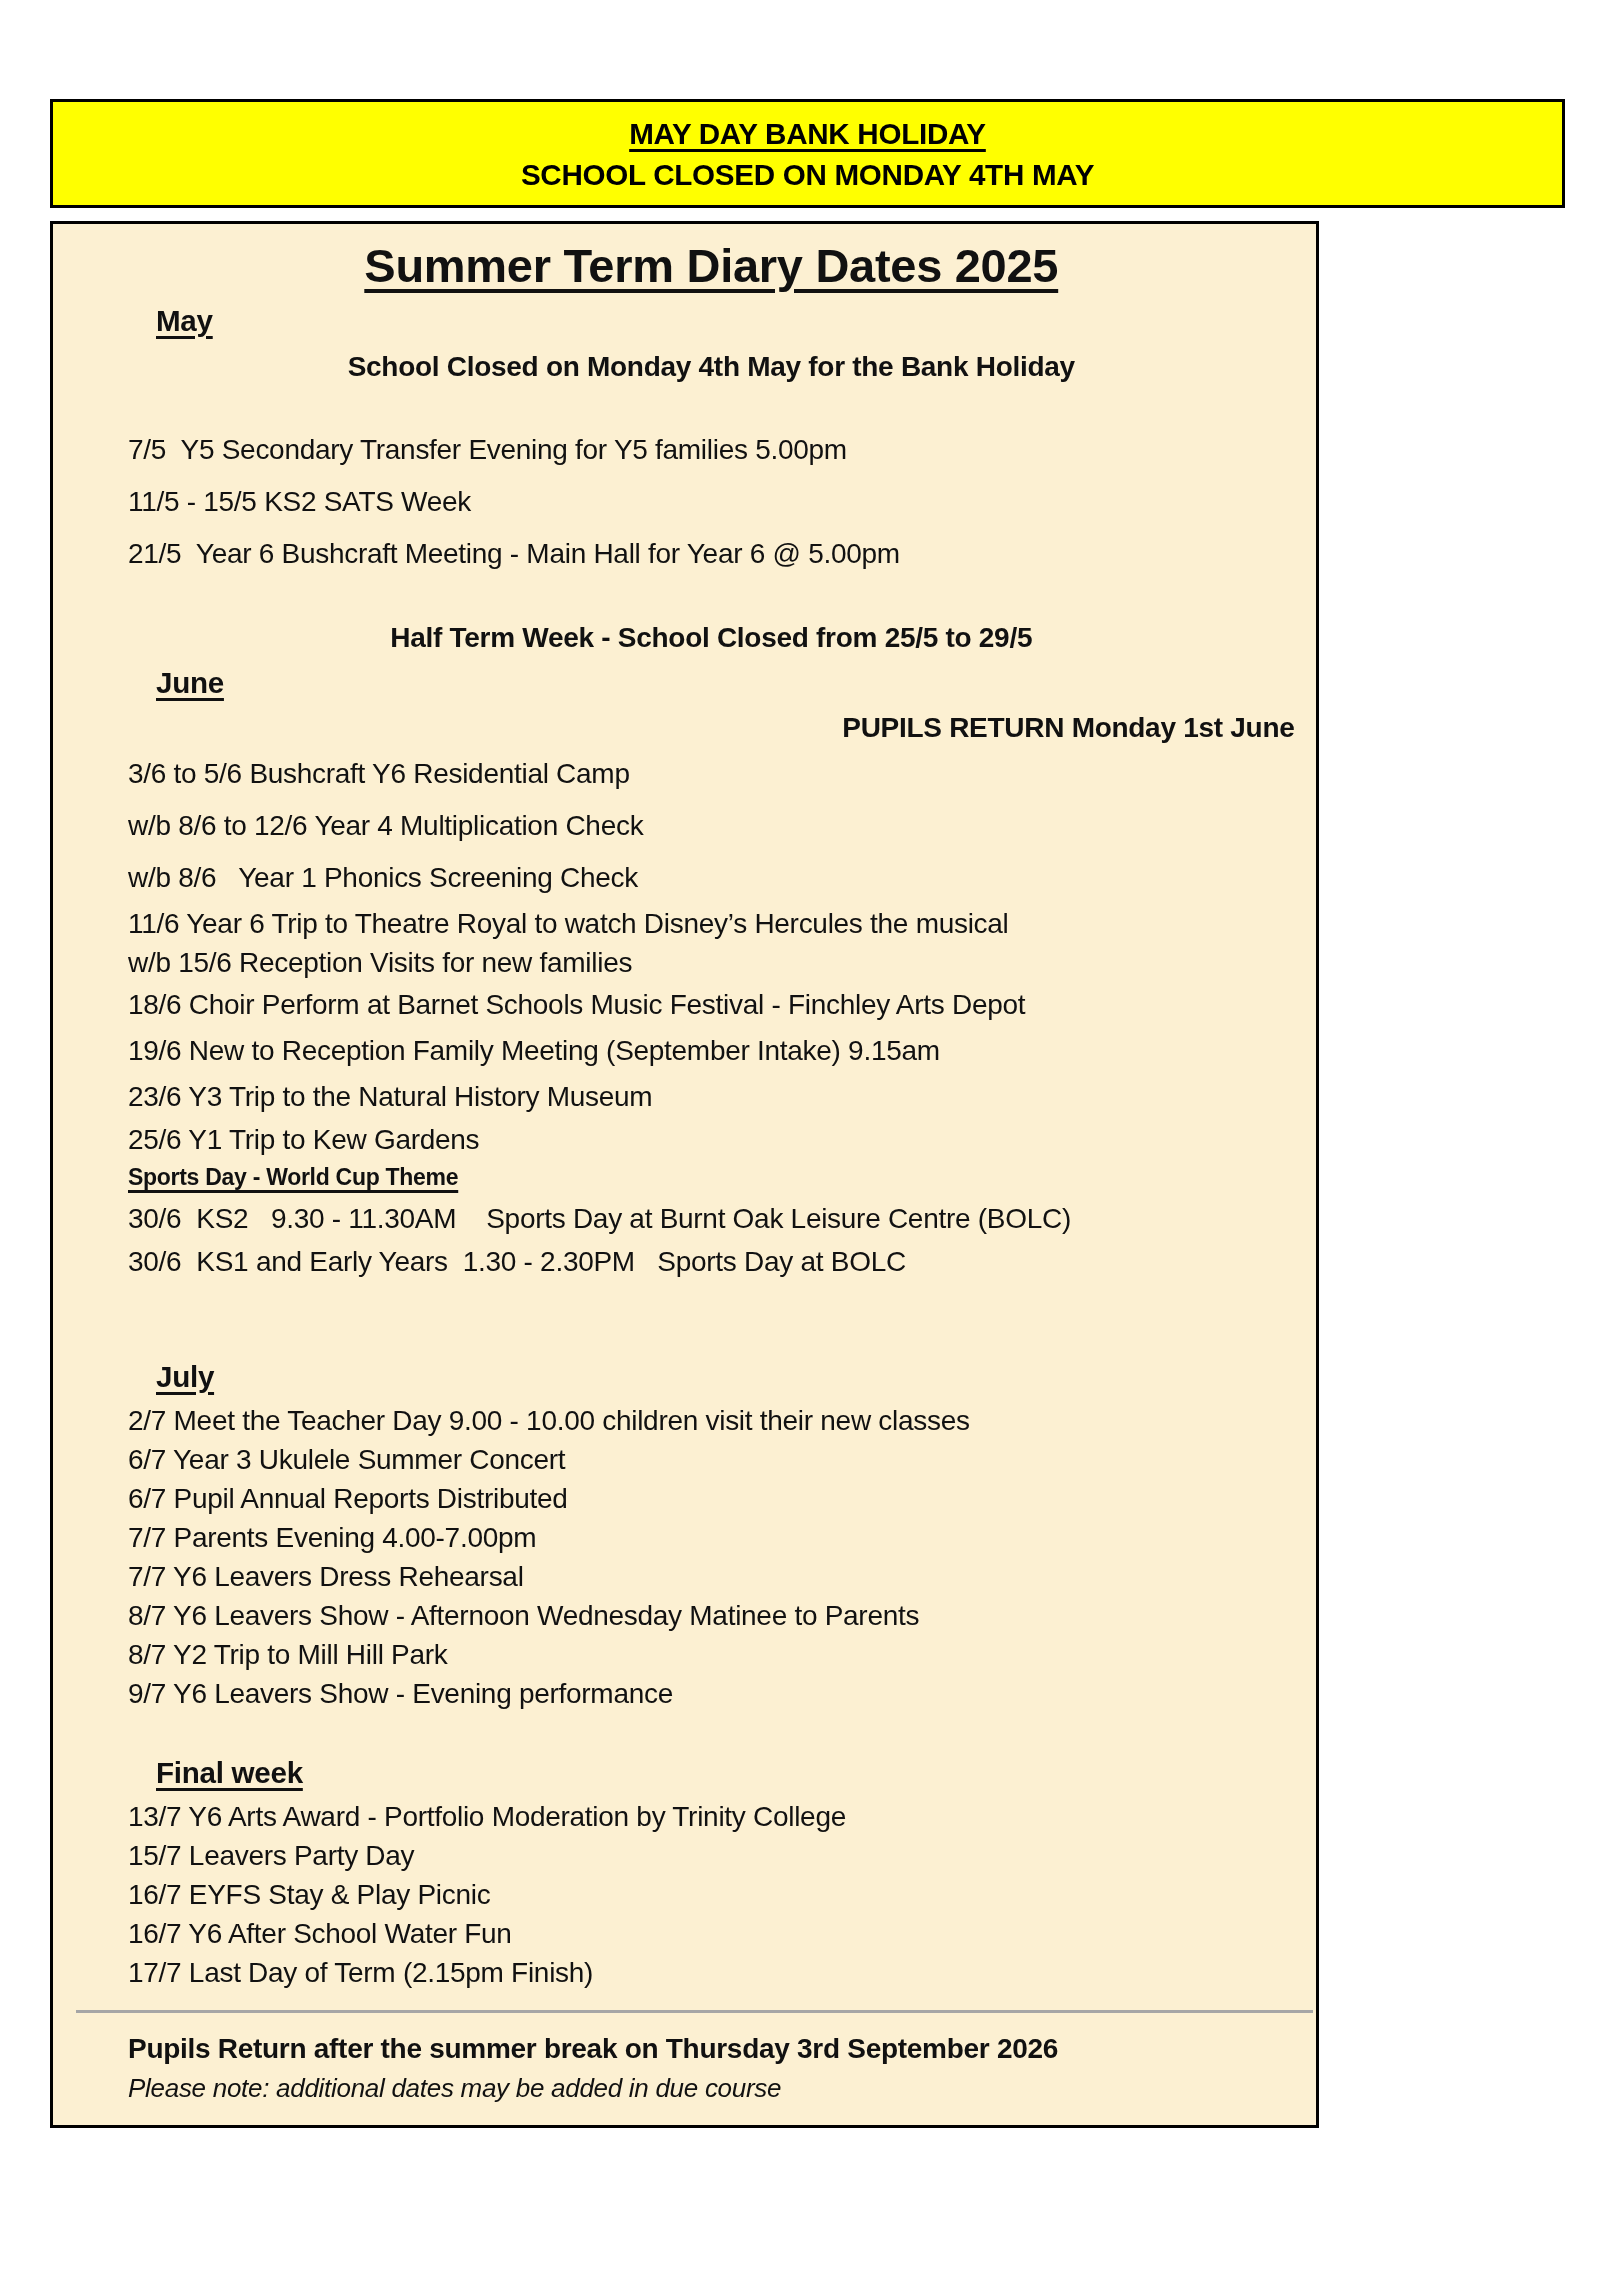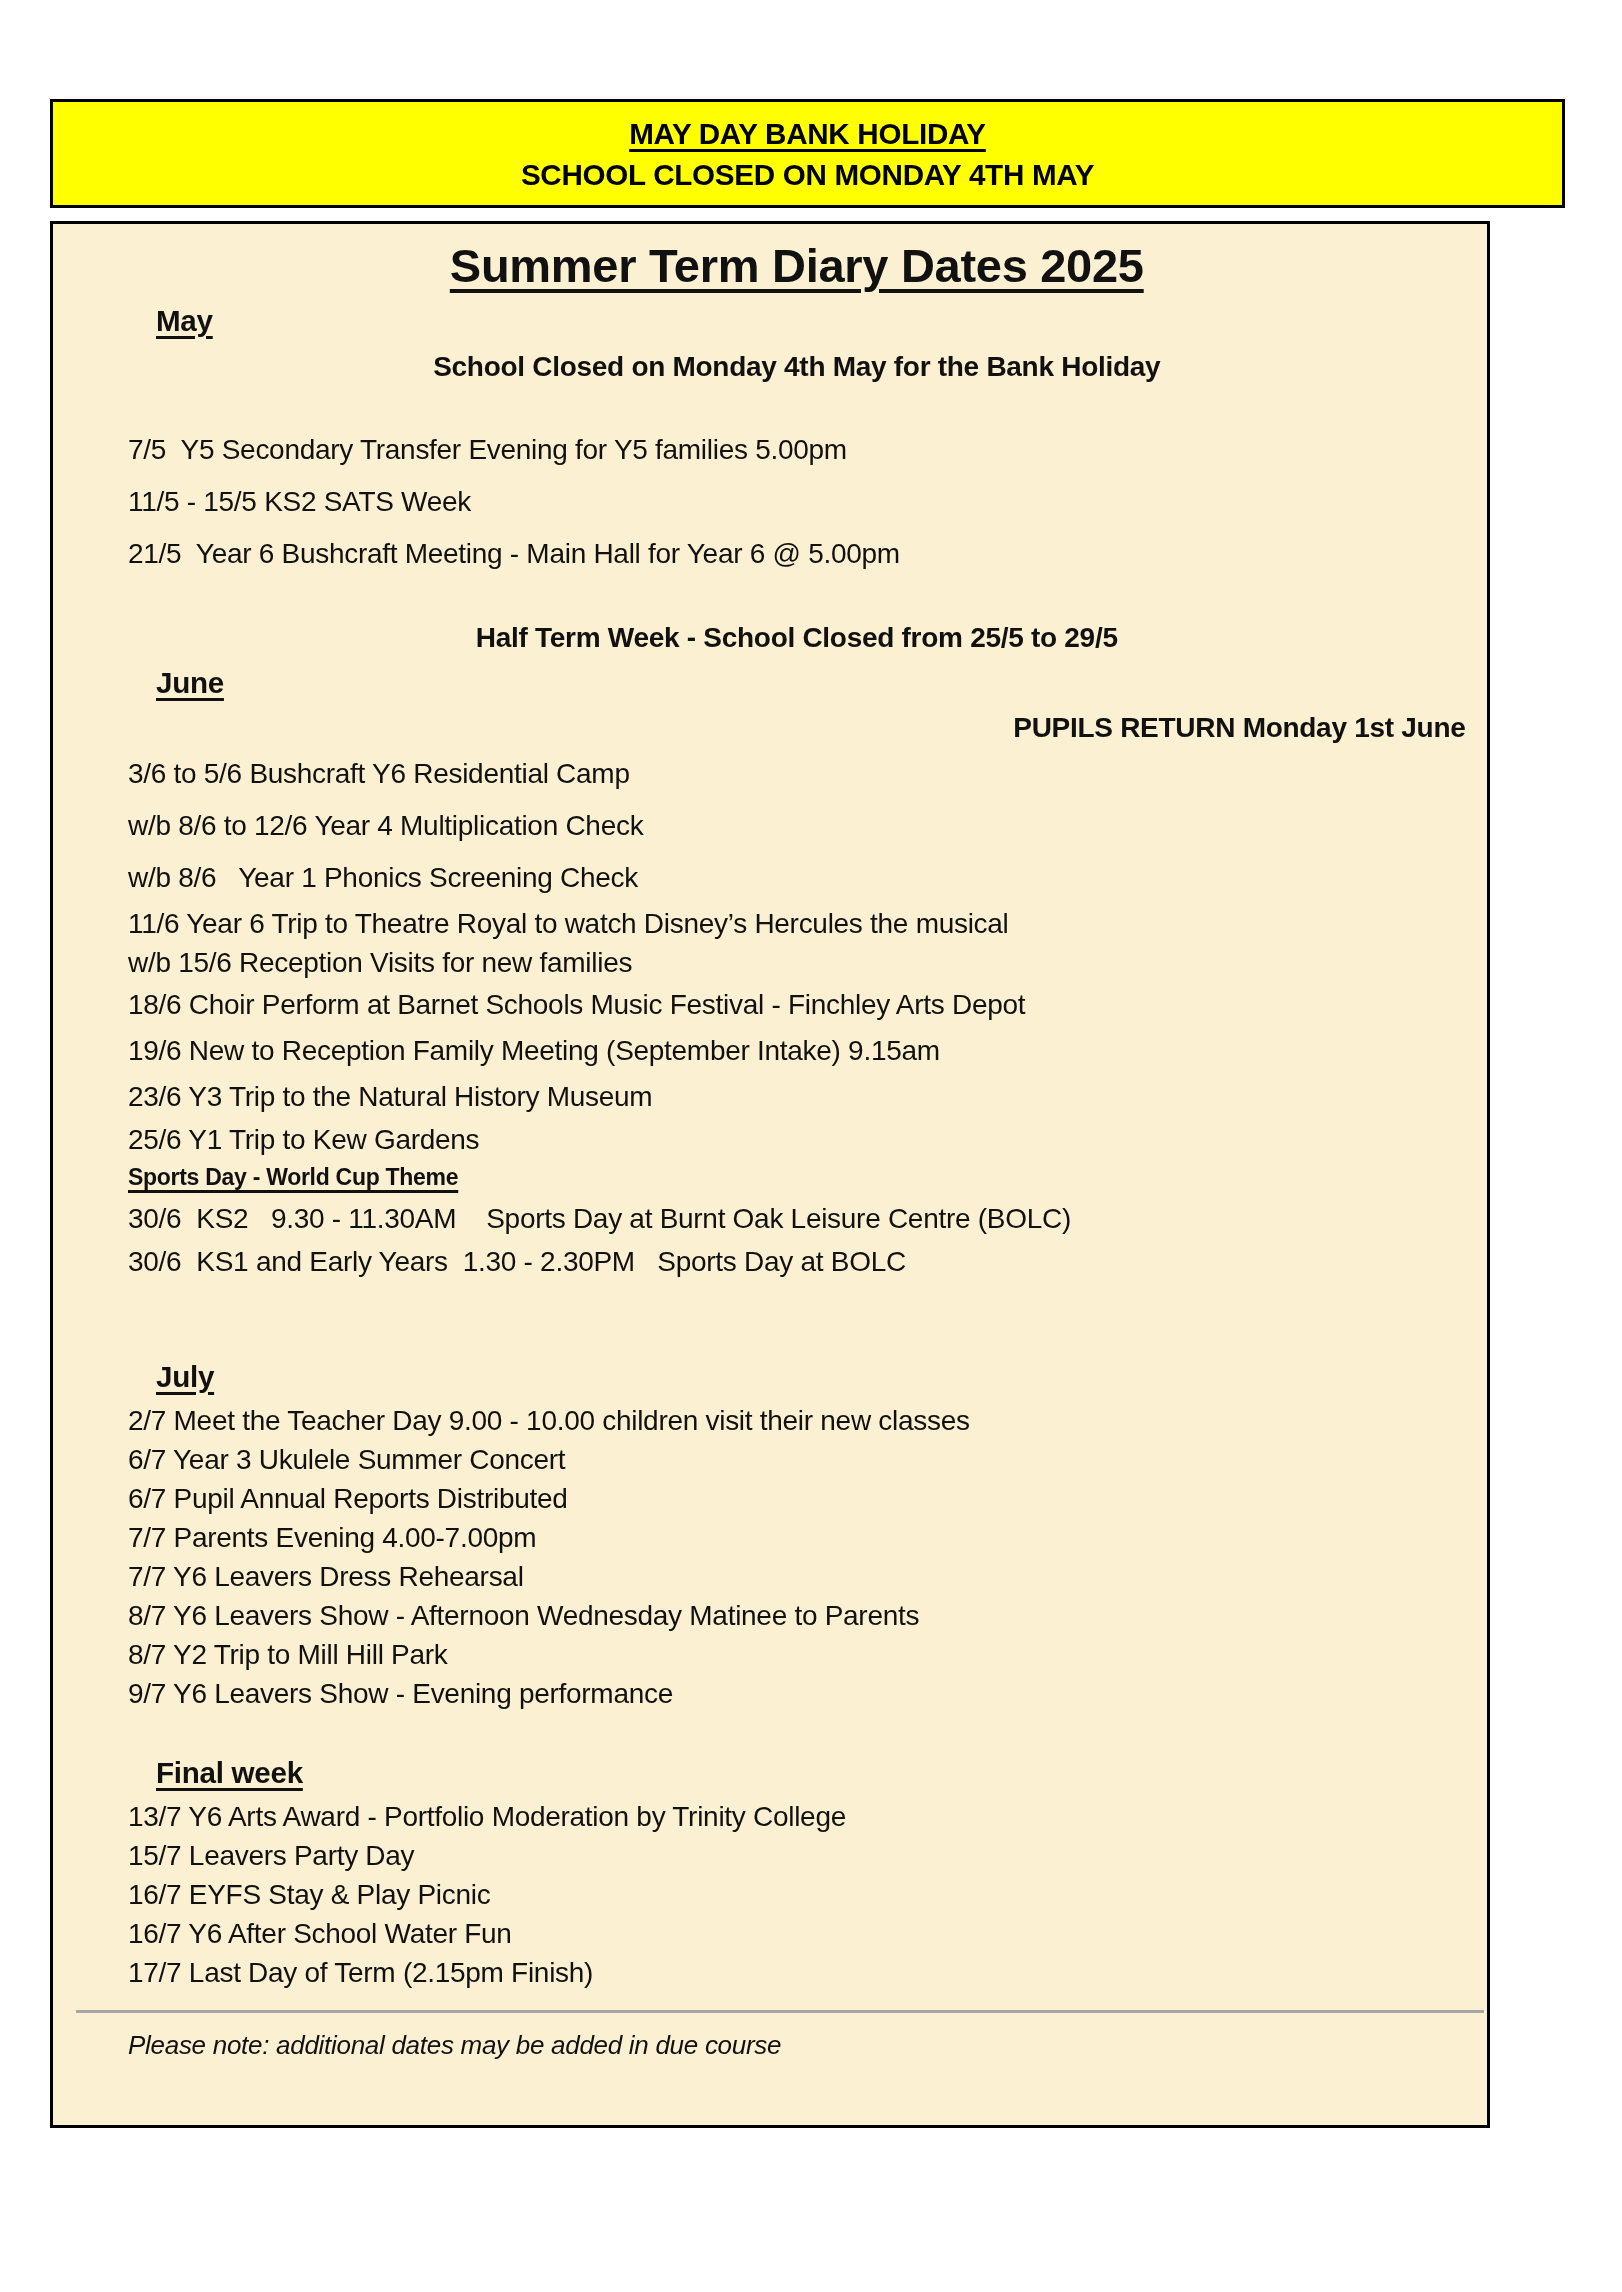--- a/index.html
+++ b/index.html
@@ -23,21 +23,21 @@
   .banner-line {
     font-size: 29.6px; font-weight: bold; line-height: 41px; color: #000000;
   }
   .banner-line.u {
     text-decoration: underline;
     text-decoration-thickness: 2.7px;
     text-underline-offset: 4.5px;
   }
   .docbox {
     position: absolute; left: 50px; top: 221px;
-    width: 1440px; height: 1907px;
+    width: 1269px; height: 1907px;
     box-sizing: border-box;
     border: 3.6px solid #000000;
     background: #FCF0D2;
     padding: 12.5px 21.5px 0 75px;
     overflow: hidden;
     letter-spacing: -0.02em;
   }
   .title {
     margin: 0 0 3.6px 0;
     font-size: 47px; font-weight: bold;
@@ -119,16 +119,17 @@
       <div class="l-e">8/7 Y2 Trip to Mill Hill Park</div>
       <div class="l-e">9/7 Y6 Leavers Show - Evening performance</div>
       <div class="l-blank"></div>
       <div class="l-h">Final week</div>
       <div class="l-e">13/7 Y6 Arts Award - Portfolio Moderation by Trinity College</div>
       <div class="l-e">15/7 Leavers Party Day</div>
       <div class="l-e">16/7 EYFS Stay &amp; Play Picnic</div>
       <div class="l-e">16/7 Y6 After School Water Fun</div>
       <div class="l-e">17/7 Last Day of Term (2.15pm Finish)</div>
       <div class="l-div"></div>
+      <div class="l-fb">Pupils Return after the summer break on Thursday 3rd September 2026</div>
       <div class="l-fi">Please note: additional dates may be added in due course</div>
     </main>
 </div>
 
 
 </body></html>

